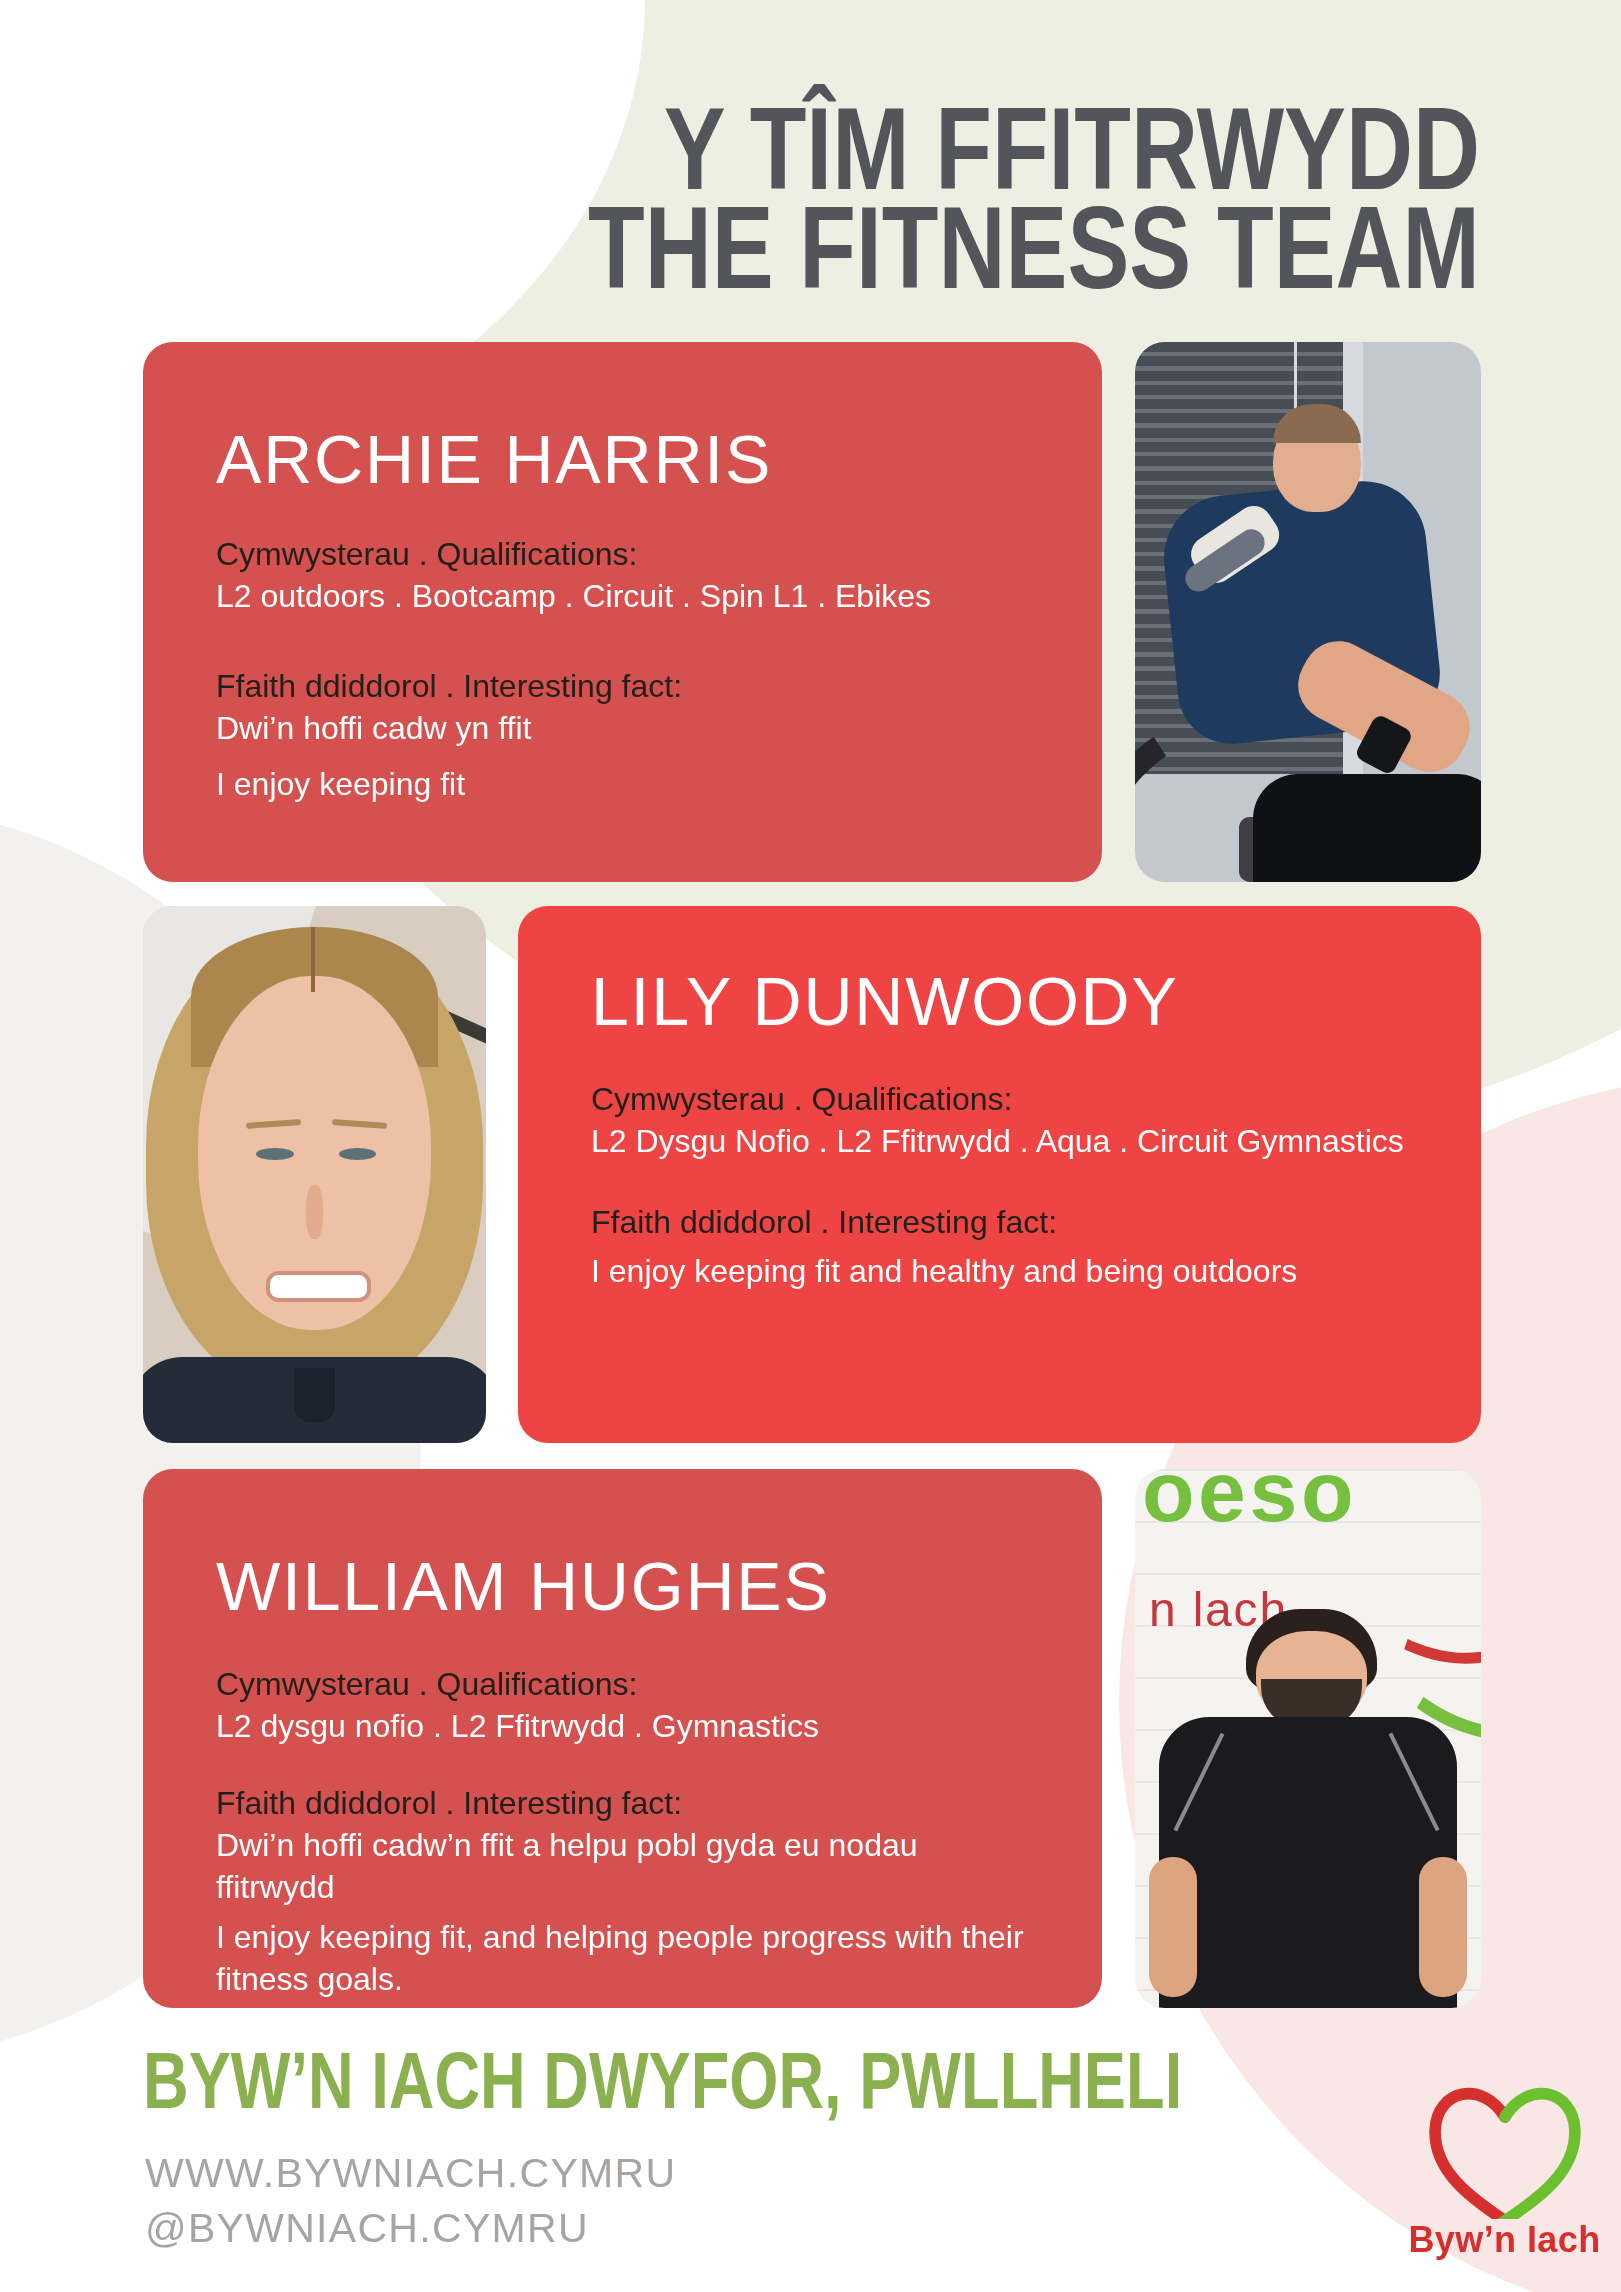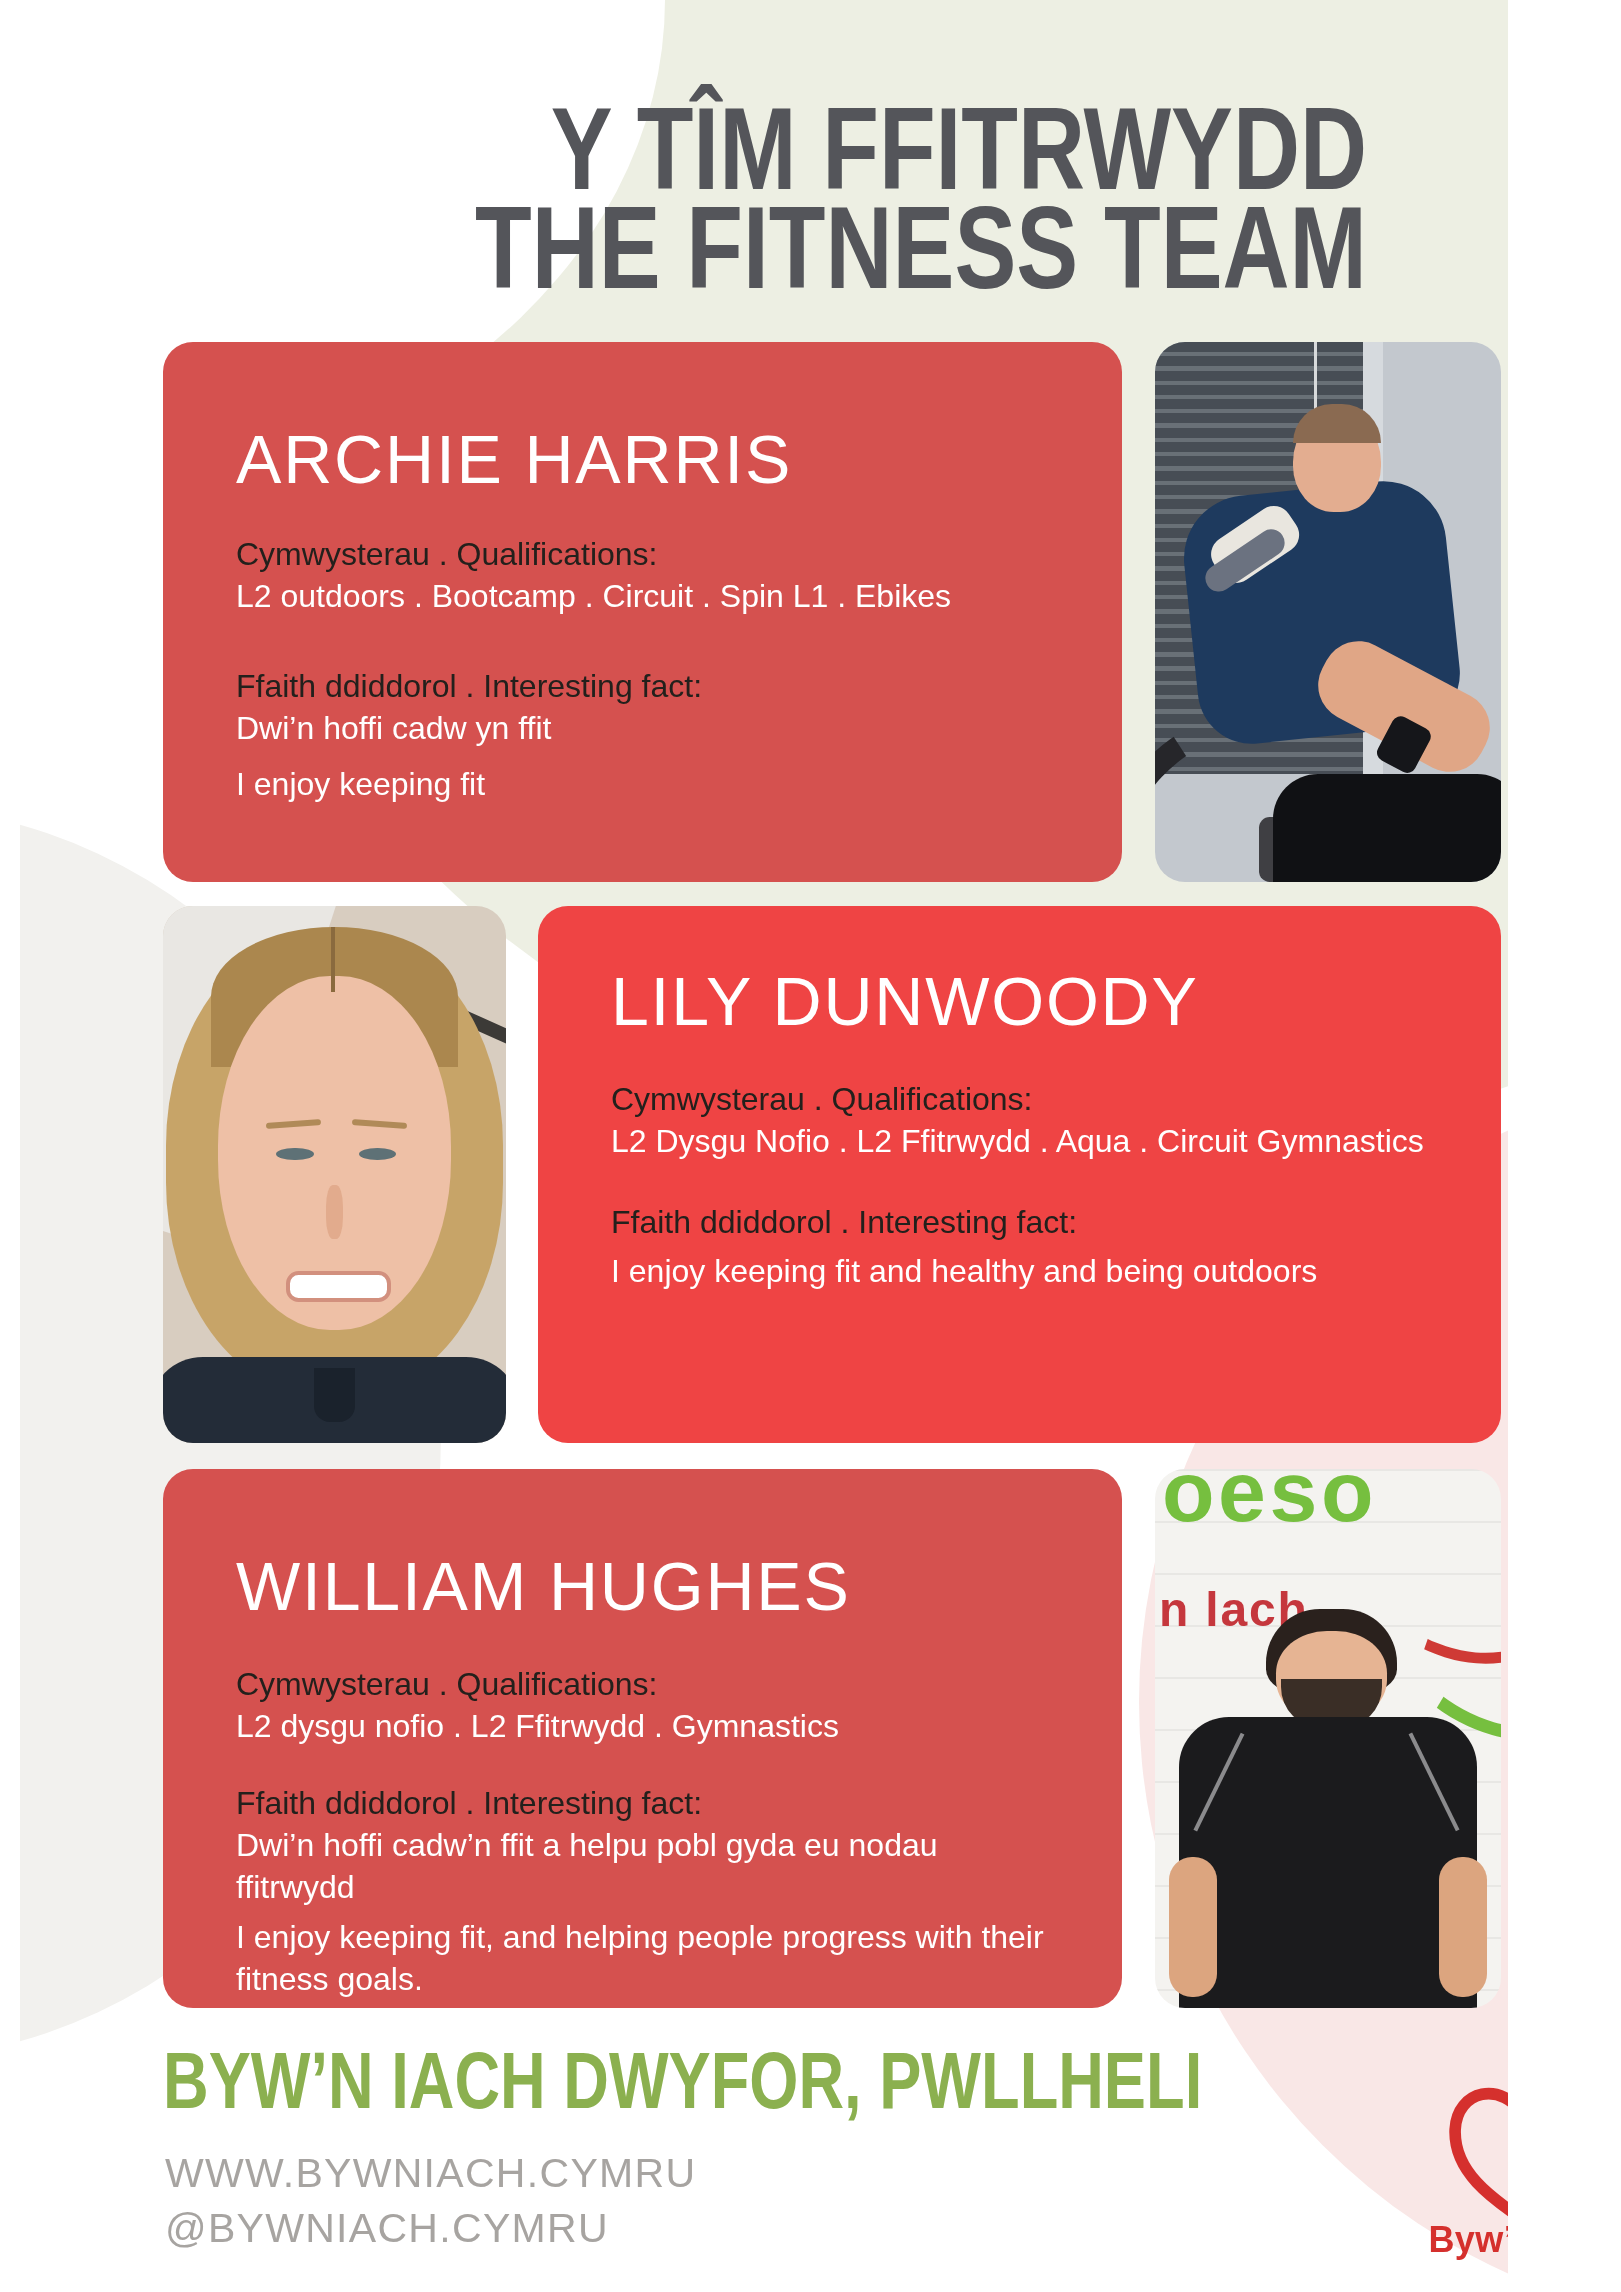--- a/index.html
+++ b/index.html
@@ -1,17 +1,17 @@
 <!DOCTYPE html>
 <html style="font-size:14.3px"><head>
 <meta charset="utf-8">
 <style>
   html,body{margin:0;padding:0;}
   body{font-family:"Liberation Sans",sans-serif;background:#ffffff;}
-  #page{position:relative;width:1488px;height:2293px;overflow:hidden;background:#ffffff;margin-left:20px;}
+  #page{position:relative;width:1621px;height:2293px;overflow:hidden;background:#ffffff;}
 
   
   .blob{position:absolute;}
   .blob.sage{left:215px;top:-304px;width:1818px;height:1451px;border-radius:50%;background:#edefe3;z-index:1;}
   .blob.white-tl{left:-627px;top:-502px;width:1272px;height:1003px;border-radius:50%;background:#ffffff;z-index:2;}
   .blob.gray-left{left:-690px;top:806px;width:1111px;height:1254px;border-radius:50%;background:#f2f1ee;z-index:2;}
   .blob.pink-br{left:1119px;top:1075px;width:1254px;height:1254px;border-radius:50%;background:#f9e7e6;z-index:2;}
 
   
   .title{position:absolute;right:141px;top:100px;text-align:right;color:#54555a;z-index:6;}
@@ -86,21 +86,21 @@
   .p2-mouth{left:36%;top:68%;width:28%;height:23px;border-radius:12.5px;background:#ffffff;border:4.5px solid #d2907e;}
   .p2-shoulders{left:-4%;top:84%;width:108%;height:22%;border-radius:54px 54px 0 0;background:#232c38;}
   .p2-collar{left:44%;top:86%;width:12%;height:10%;background:#1a222c;border-radius:0 0 16px 16px;}
 
   
   .p3-brick{left:0;top:0;width:100%;height:100%;
      background:repeating-linear-gradient(180deg,rgba(0,0,0,0.05) 0 1.8px,transparent 1.8px 52px);}
   .p3-swooshG{left:52%;top:-34%;width:90%;height:80%;border:13.4px solid transparent;border-bottom-color:#76bf3f;border-radius:50%;transform:rotate(-14deg);}
   .p3-swooshR{left:40%;top:-40%;width:80%;height:74%;border:11.6px solid transparent;border-bottom-color:#cf3a35;border-radius:50%;transform:rotate(-26deg);}
   .p3-textG{left:2%;top:-5%;font-size:86px;font-weight:bold;color:#76bf3f;letter-spacing:3.6px;}
-  .p3-textR{left:4px;top:21%;font-size:48px;font-weight:bold;color:#c5373d;letter-spacing:1.8px;}
+  .p3-textR{left:14px;top:21%;font-size:48px;font-weight:normal;color:#c5373d;letter-spacing:1.8px;}
   .p3-hair{left:32%;top:26%;width:38%;height:16%;border-radius:54px 54px 30% 30%;background:#2a211d;}
   .p3-face{left:35%;top:30%;width:32%;height:17%;border-radius:46%;background:#e6b493;}
   .p3-beard{left:36.5%;top:39%;width:29%;height:9%;border-radius:0 0 41px 41px;background:#3a2e26;}
   .p3-torso{left:7%;top:46%;width:86%;height:60%;border-radius:50px 50px 0 0;background:#1b1b1d;}
   .p3-pipeL{left:18%;top:48%;width:3.6px;height:20%;background:#8b8b8d;transform:rotate(26deg);}
   .p3-pipeR{left:80%;top:48%;width:3.6px;height:20%;background:#8b8b8d;transform:rotate(-26deg);}
   .p3-armL{left:4%;top:72%;width:14%;height:26%;border-radius:23px;background:#dca57f;}
   .p3-armR{left:82%;top:72%;width:14%;height:26%;border-radius:23px;background:#dca57f;}
 
   

